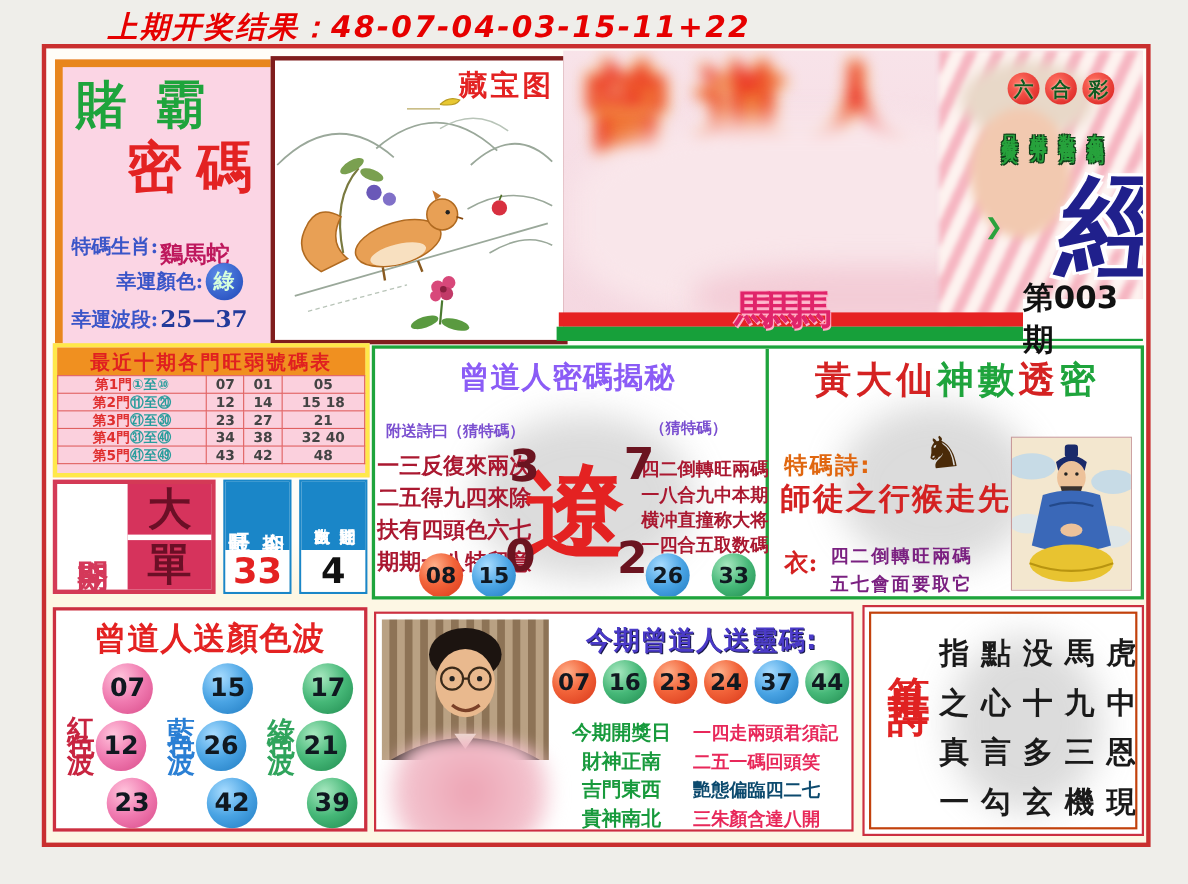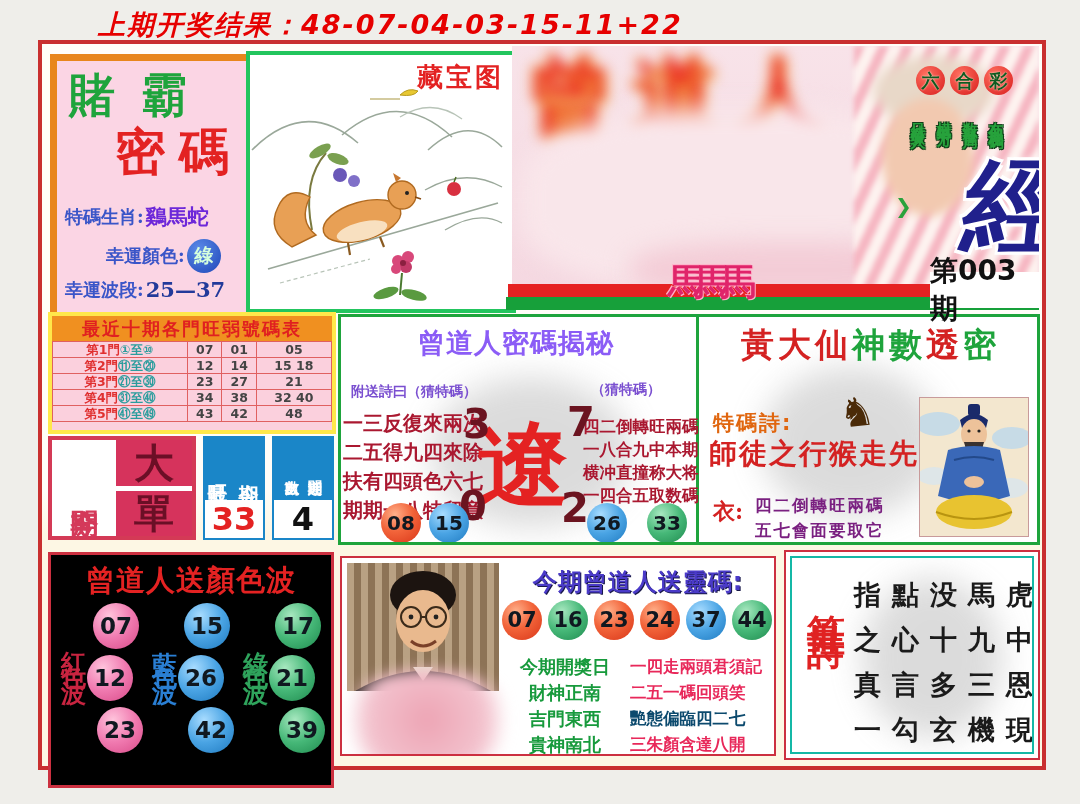--- a/index.html
+++ b/index.html
@@ -14,27 +14,27 @@
   
   #frame{left:38px;top:40px;width:1000px;height:722px;border:4px solid #c92f2f;
          background:linear-gradient(#fffdf8 0 62%, #fdf7e4 68% 100%);}
 
   
   #duba{left:50px;top:54px;width:192px;height:252px;border:7px solid #e8861c;background:#fbd5e4;}
   #duba .t1{position:absolute;left:12px;top:4px;font-size:46px;font-weight:bold;color:#1ea43c;letter-spacing:26px;}
   #duba .t2{position:absolute;left:58px;top:58px;font-size:50px;font-weight:bold;color:#e32222;letter-spacing:14px;}
   .duba-row{position:absolute;left:8px;width:176px;display:flex;align-items:center;gap:2px;}
   .duba-lab{font-size:18px;font-weight:bold;color:#3a55c8;}
-  .duba-val{font-size:21px;font-weight:bold;color:#6d28d9;}
+  .duba-val{font-size:21px;font-weight:bold;color:#be185d;margin-top:14px;}
   .duba-val2{font-size:21px;font-weight:bold;color:#223a9a;}
   #lucky-circle{width:34px;height:34px;border-radius:50%;background:radial-gradient(circle at 35% 30%,#5a8ae8,#1f46b8);
       color:#d6ffdc;font-size:19px;font-weight:bold;display:flex;align-items:center;justify-content:center;}
 
   
-  #treasure{left:246px;top:51px;width:262px;height:254px;border:4px solid #22c55e;background:#fff;}
+  #treasure{left:246px;top:51px;width:262px;height:254px;border:4px solid #7f1d1d;background:#fff;}
   #treasure .tm-title{position:absolute;top:5px;right:8px;font-size:26px;font-weight:bold;color:#e32222;letter-spacing:3px;}
 
   
   #masthead{left:512px;top:46px;width:527px;height:252px;background:linear-gradient(#f8e3e9,#f5d8e1);overflow:hidden;}
   .blob{position:absolute;border-radius:40%;filter:blur(12px);}
   #mast-title{position:absolute;left:16px;top:-8px;font-size:86px;font-weight:bold;color:#ea2525;
       text-shadow:3px 3px 0 #f6c832,-2px -2px 0 #f6c832;filter:blur(7px);letter-spacing:18px;white-space:nowrap;}
   #girl{position:absolute;right:0;top:0;width:185px;height:252px;filter:blur(2.5px);
       background:repeating-linear-gradient(115deg,#f6b6c2 0 10px,#fdf2ef 10px 22px);}
   #girl .face{position:absolute;left:28px;top:52px;width:92px;height:118px;border-radius:50%;background:#f2c9b0;filter:blur(4px);}
@@ -105,21 +105,21 @@
   #hdx-title{position:absolute;left:357px;top:6px;width:345px;text-align:center;font-size:33px;font-weight:bold;letter-spacing:4px;}
   .c-r{color:#d42222;} .c-g{color:#1ea43c;}
   #hdx-plab{position:absolute;left:372px;top:92px;font-size:21px;font-weight:bold;color:#e0660f;letter-spacing:2px;}
   #hdx-horse{position:absolute;left:498px;top:72px;font-size:40px;color:#4a2a08;transform:rotate(-6deg);}
   #hdx-line{position:absolute;left:368px;top:118px;font-size:28px;font-weight:bold;color:#d42222;letter-spacing:2px;}
   #hdx-yi{position:absolute;left:372px;top:180px;font-size:22px;font-weight:bold;color:#d42222;}
   #hdx-yilines{position:absolute;left:414px;top:176px;font-size:16.5px;font-weight:bold;color:#7a2080;line-height:25px;letter-spacing:2px;}
   #deity{position:absolute;left:578px;top:80px;width:108px;height:138px;border:1px solid #c89a9a;}
 
   
-  #colorwave{left:48px;top:552px;width:286px;height:236px;border:3px solid #cc3040;background:#000000;box-sizing:border-box;}
+  #colorwave{left:48px;top:552px;width:286px;height:204px;border:3px solid #cc3040;background:#ffffff;box-sizing:border-box;}
   #cw-title{margin-top:6px;text-align:center;font-size:29px;font-weight:bold;color:#e42222;letter-spacing:1px;}
   #cw-groups{position:absolute;left:6px;top:48px;width:268px;display:flex;justify-content:space-between;}
   .cw-group{position:relative;width:86px;height:150px;}
   .cw-label{position:absolute;left:0;top:28px;writing-mode:vertical-rl;text-orientation:upright;font-size:25px;font-weight:bold;letter-spacing:14px;}
   .lab-red{color:#c82440;} .lab-blue{color:#2a7fd4;} .lab-green{color:#2fa45c;}
   .cwball{position:absolute;width:46px;height:46px;font-size:23px;}
 
   
   #lingma{left:340px;top:556px;width:436px;height:200px;border:2px solid #cc3040;background:#fff;box-sizing:border-box;overflow:hidden;}
   #photo{position:absolute;left:5px;top:5px;width:152px;height:128px;}
@@ -128,21 +128,21 @@
   #lm-title{position:absolute;left:162px;top:8px;width:268px;text-align:center;font-size:24px;font-weight:bold;color:#4a3ac8;
       text-shadow:1px 1px 0 #181848;letter-spacing:1px;}
   #lm-balls{position:absolute;left:160px;top:42px;display:flex;gap:6px;}
   .lmball{width:40px;height:40px;font-size:21px;}
   #lm-left{position:absolute;left:178px;top:96px;font-size:18px;font-weight:bold;color:#179a3c;line-height:26px;text-align:center;}
   #lm-right{position:absolute;left:288px;top:96px;font-size:16.5px;font-weight:bold;line-height:26px;}
   .lr-red{color:#e8285a;} .lr-mag{color:#0c4a6e;}
 
   
   #suanshi{left:784px;top:550px;width:256px;height:210px;border:2px solid #cc3040;background:#fff;box-sizing:border-box;padding:4px;}
-  #ss-inner{position:relative;width:100%;height:100%;border:2px solid #14b8a6;box-sizing:border-box;overflow:hidden;background:#fff;}
+  #ss-inner{position:relative;width:100%;height:100%;border:2px solid #c2410c;box-sizing:border-box;overflow:hidden;background:#fff;}
   #ss-title{position:absolute;left:8px;top:26px;writing-mode:vertical-rl;text-orientation:upright;
       font-size:38px;font-weight:bold;color:#e02222;letter-spacing:8px;}
   #ss-lines{position:absolute;left:62px;top:14px;font-size:27px;font-weight:bold;color:#1a1a1a;letter-spacing:11px;line-height:45px;white-space:nowrap;}
 </style>
 </head>
 <body>
 
 <div class="abs" id="header-line">上期开奖结果：48-07-04-03-15-11+22</div>
 
 <div class="abs" id="frame"></div>

